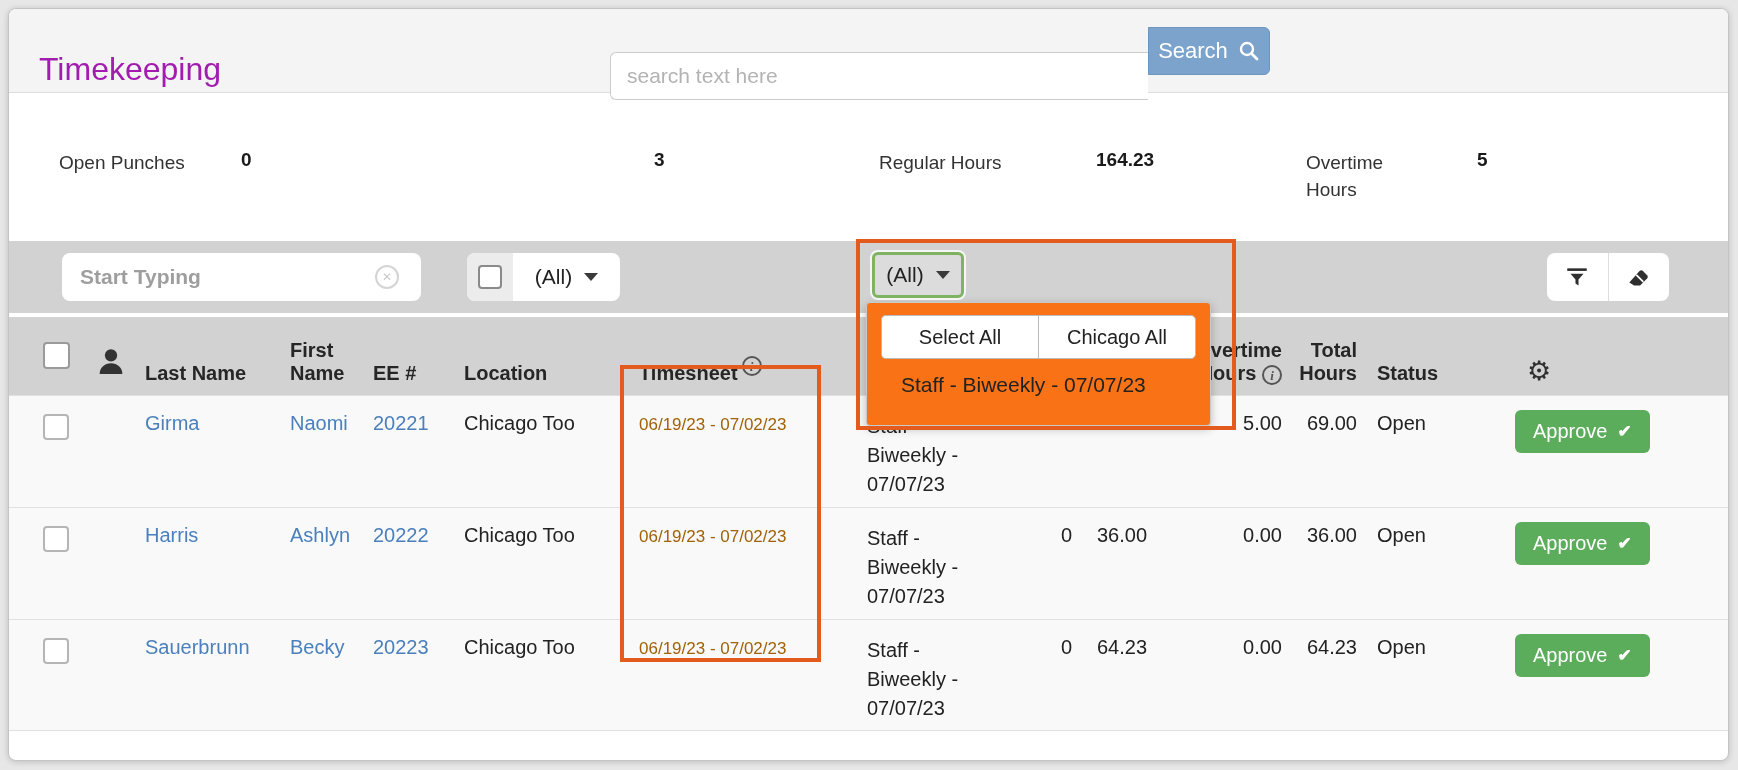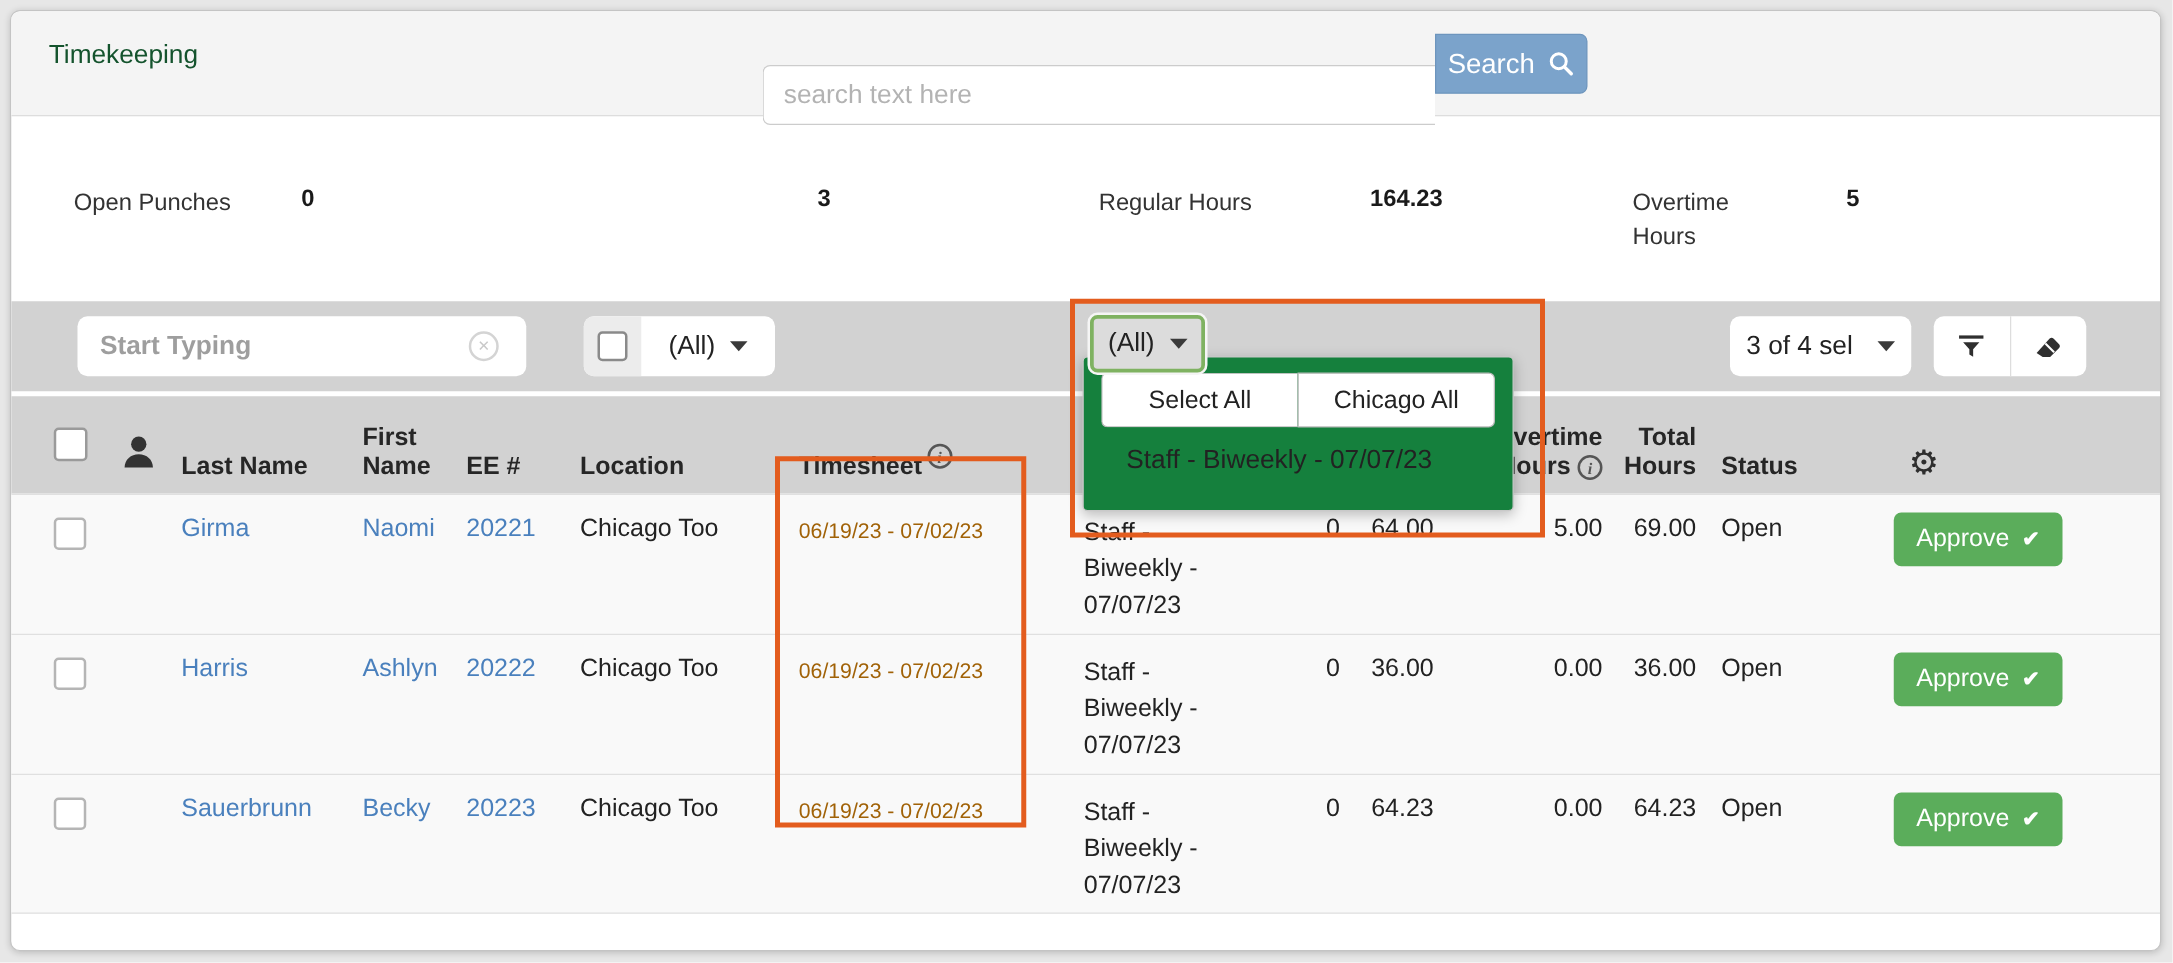--- a/index.html
+++ b/index.html
@@ -2,21 +2,21 @@
 <html><head>
 <meta charset="utf-8">
 <style>
   * { margin:0; padding:0; box-sizing:border-box; }
   body { width:1738px; height:770px; background:#e7e7e7; font-family:"Liberation Sans",sans-serif; position:relative; overflow:hidden; }
   .card { position:absolute; left:8px; top:8px; width:1721px; height:753px; background:#fff;
           border:1px solid #c4c4c4; border-radius:8px; box-shadow:0 1px 6px rgba(0,0,0,.18); overflow:hidden; }
 
   
   .topbar { position:absolute; left:0; top:0; width:100%; height:84px; background:#f4f4f4; border-bottom:1px solid #ddd; }
-  .title  { position:absolute; left:30px; top:23px; font-size:21px; color:#14532d; }
+  .title  { position:absolute; left:30px; top:42px; font-size:32px; color:#a21caf; }
   .help   { position:absolute; left:196px; top:25px; font-size:27px; color:#2b3fc2; cursor:pointer; }
   .searchwrap { position:absolute; left:601px; top:18px; height:48px; }
   .search { position:absolute; left:0; top:0; width:538px; height:48px; border:1px solid #ccc; border-right:none;
             border-radius:6px 0 0 6px; padding:0 16px; font-size:21px; color:#333; background:#fff;margin-top:25px; }
   .search::placeholder { color:#b3b3b3; }
   .searchbtn { position:absolute; left:538px; top:0; width:122px; height:48px; background:#7ba3cb; border:1px solid #6d95bd;
                border-radius:0 6px 6px 0; color:#fff; font-size:22px; display:flex; align-items:center; justify-content:center;
                gap:10px; cursor:pointer; font-family:inherit; }
 
   
@@ -67,21 +67,21 @@
   .info { display:inline-block; width:20px; height:20px; border:2px solid #555; border-radius:50%; font-size:13px;
           line-height:17px; text-align:center; font-weight:bold; color:#555;
           font-family:"Liberation Serif",serif; font-style:italic; }
   .sup { vertical-align:9px; margin-left:4px; }
   .gear { font-size:27px; color:#2f2f2f; line-height:22px; cursor:pointer; margin-left:12px; font-weight:normal; }
   .approve { display:inline-flex; align-items:center; gap:10px; background:#5bad5b; color:#fff; font-size:20px;
              border:none; border-radius:6px; padding:10px 18px; cursor:pointer; font-family:inherit; margin-top:-2px; }
   .chk { font-size:17px; font-weight:bold; }
 
   
-  .popup { position:absolute; left:857px; top:276px; width:345px; height:124px; background:#15803d; border:1px solid #c9c9c9;
+  .popup { position:absolute; left:857px; top:293px; width:345px; height:124px; background:#f97316; border:1px solid #c9c9c9;
            border-radius:4px; box-shadow:0 3px 10px rgba(0,0,0,.25); z-index:10; }
   .pbtns { position:absolute; left:14px; top:12px; right:14px; height:44px; display:flex; }
   .pbtn { flex:1; border:1px solid #bbb; background:#fff; font-size:20px; color:#222; display:flex; align-items:center;
           justify-content:center; cursor:pointer; font-family:inherit; }
   .pbtn.pl { border-radius:5px 0 0 5px; border-right:none; }
   .pbtn.pr { border-radius:0 5px 5px 0; }
   .pitem { position:absolute; left:34px; top:70px; font-size:21px; color:#222; white-space:nowrap; cursor:pointer; }
 
   
   .orect { position:absolute; border:4px solid #e35c1e; z-index:20; pointer-events:none; }
@@ -124,24 +124,20 @@
       <div class="cbseg">
         <div class="cbbox"></div>
       </div>
       <div class="allseg">
         <span>(All)</span>
         <span class="caret"></span>
       </div>
     </div>
     <div class="greenall">
       <span>(All)</span>
-      <span class="caret"></span>
-    </div>
-    <div class="selctl">
-      <span class="txt">3 of 4 sel</span>
       <span class="caret"></span>
     </div>
     <div class="iconbtns">
       <div class="ibtn">
         <svg width="26" height="26" viewBox="0 0 24 24">
           <rect x="3" y="4" width="18" height="2.4" fill="#2f2f2f"></rect>
           <path d="M6 9h12l-4.6 5.2v5.6l-2.8-1.7v-3.9z" fill="#2f2f2f"></path>
         </svg>
       </div>
       <div class="ibtn">

